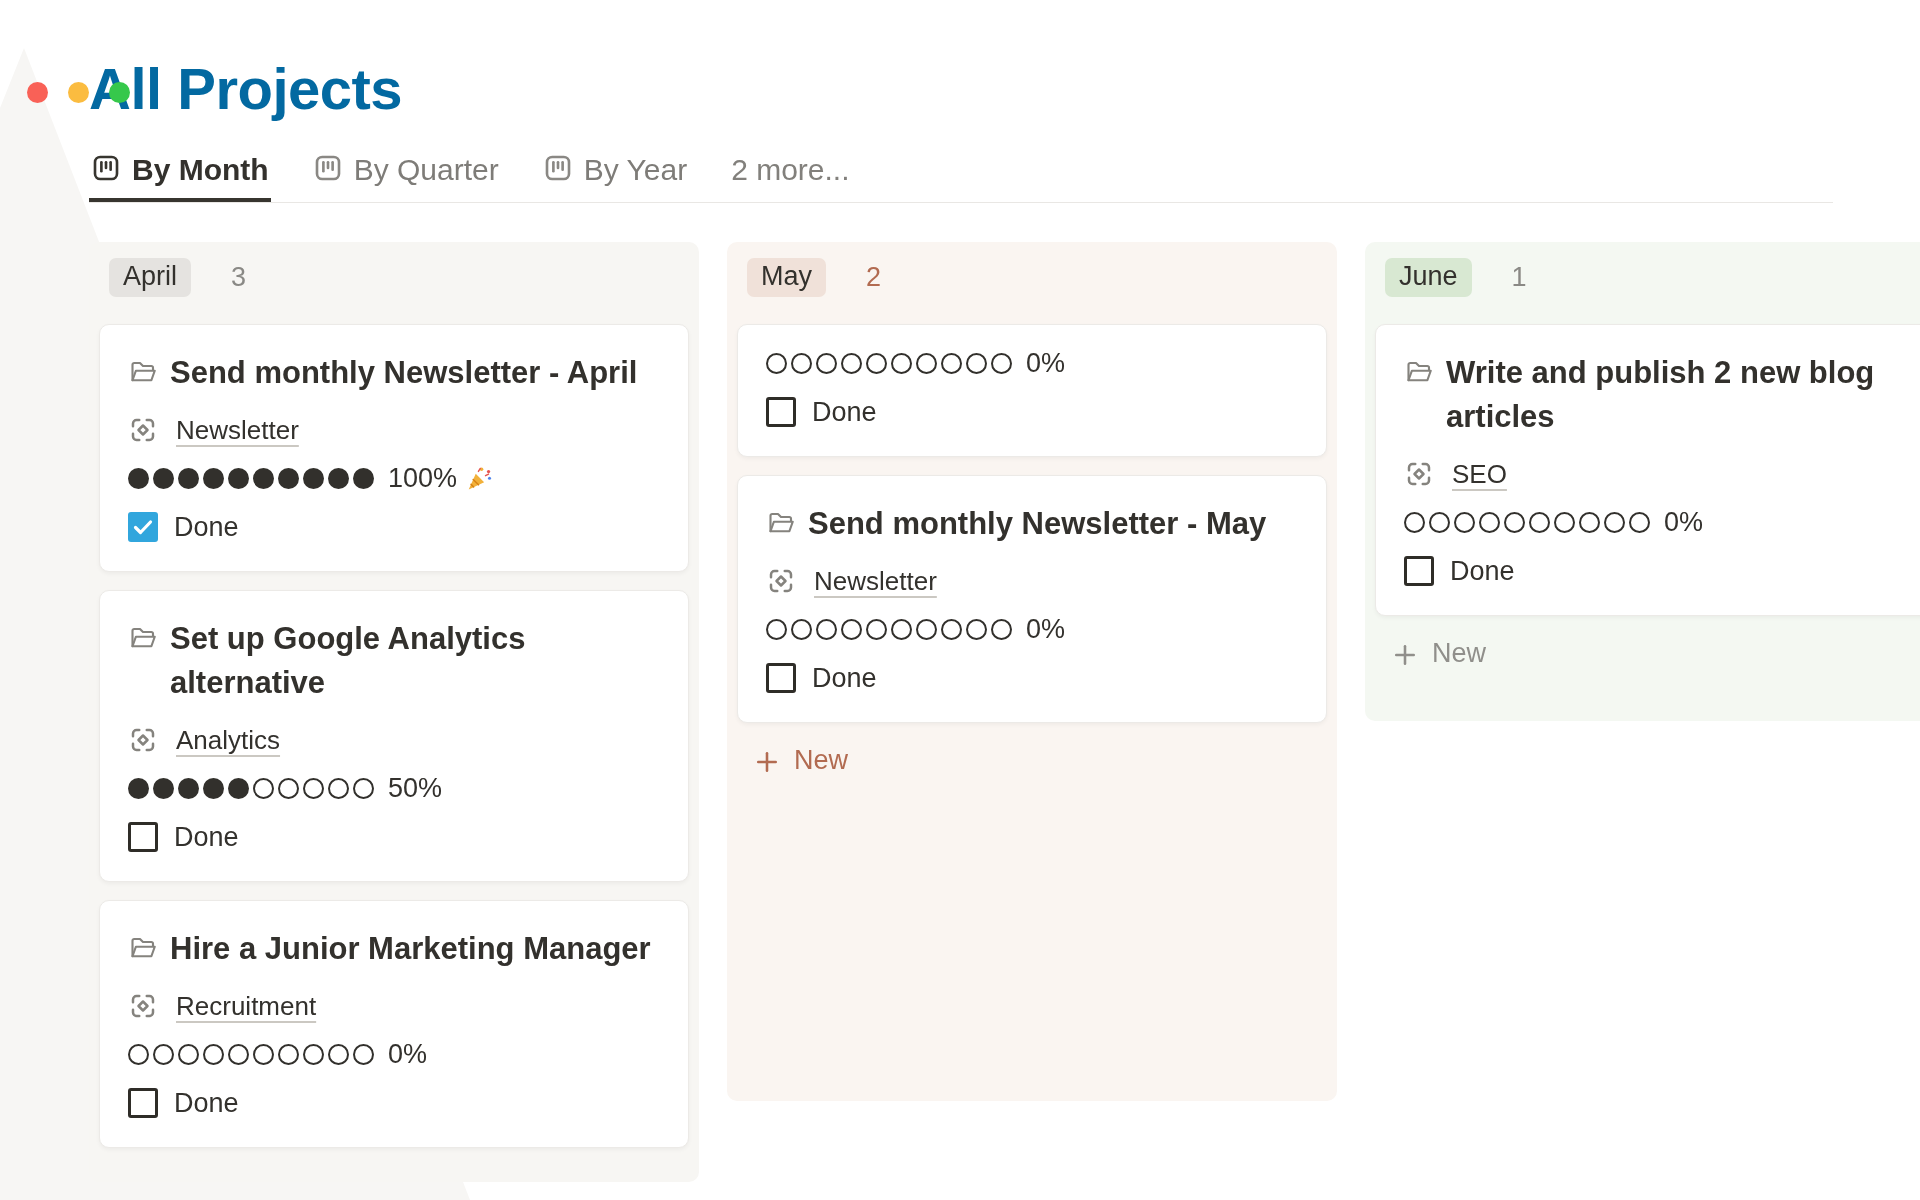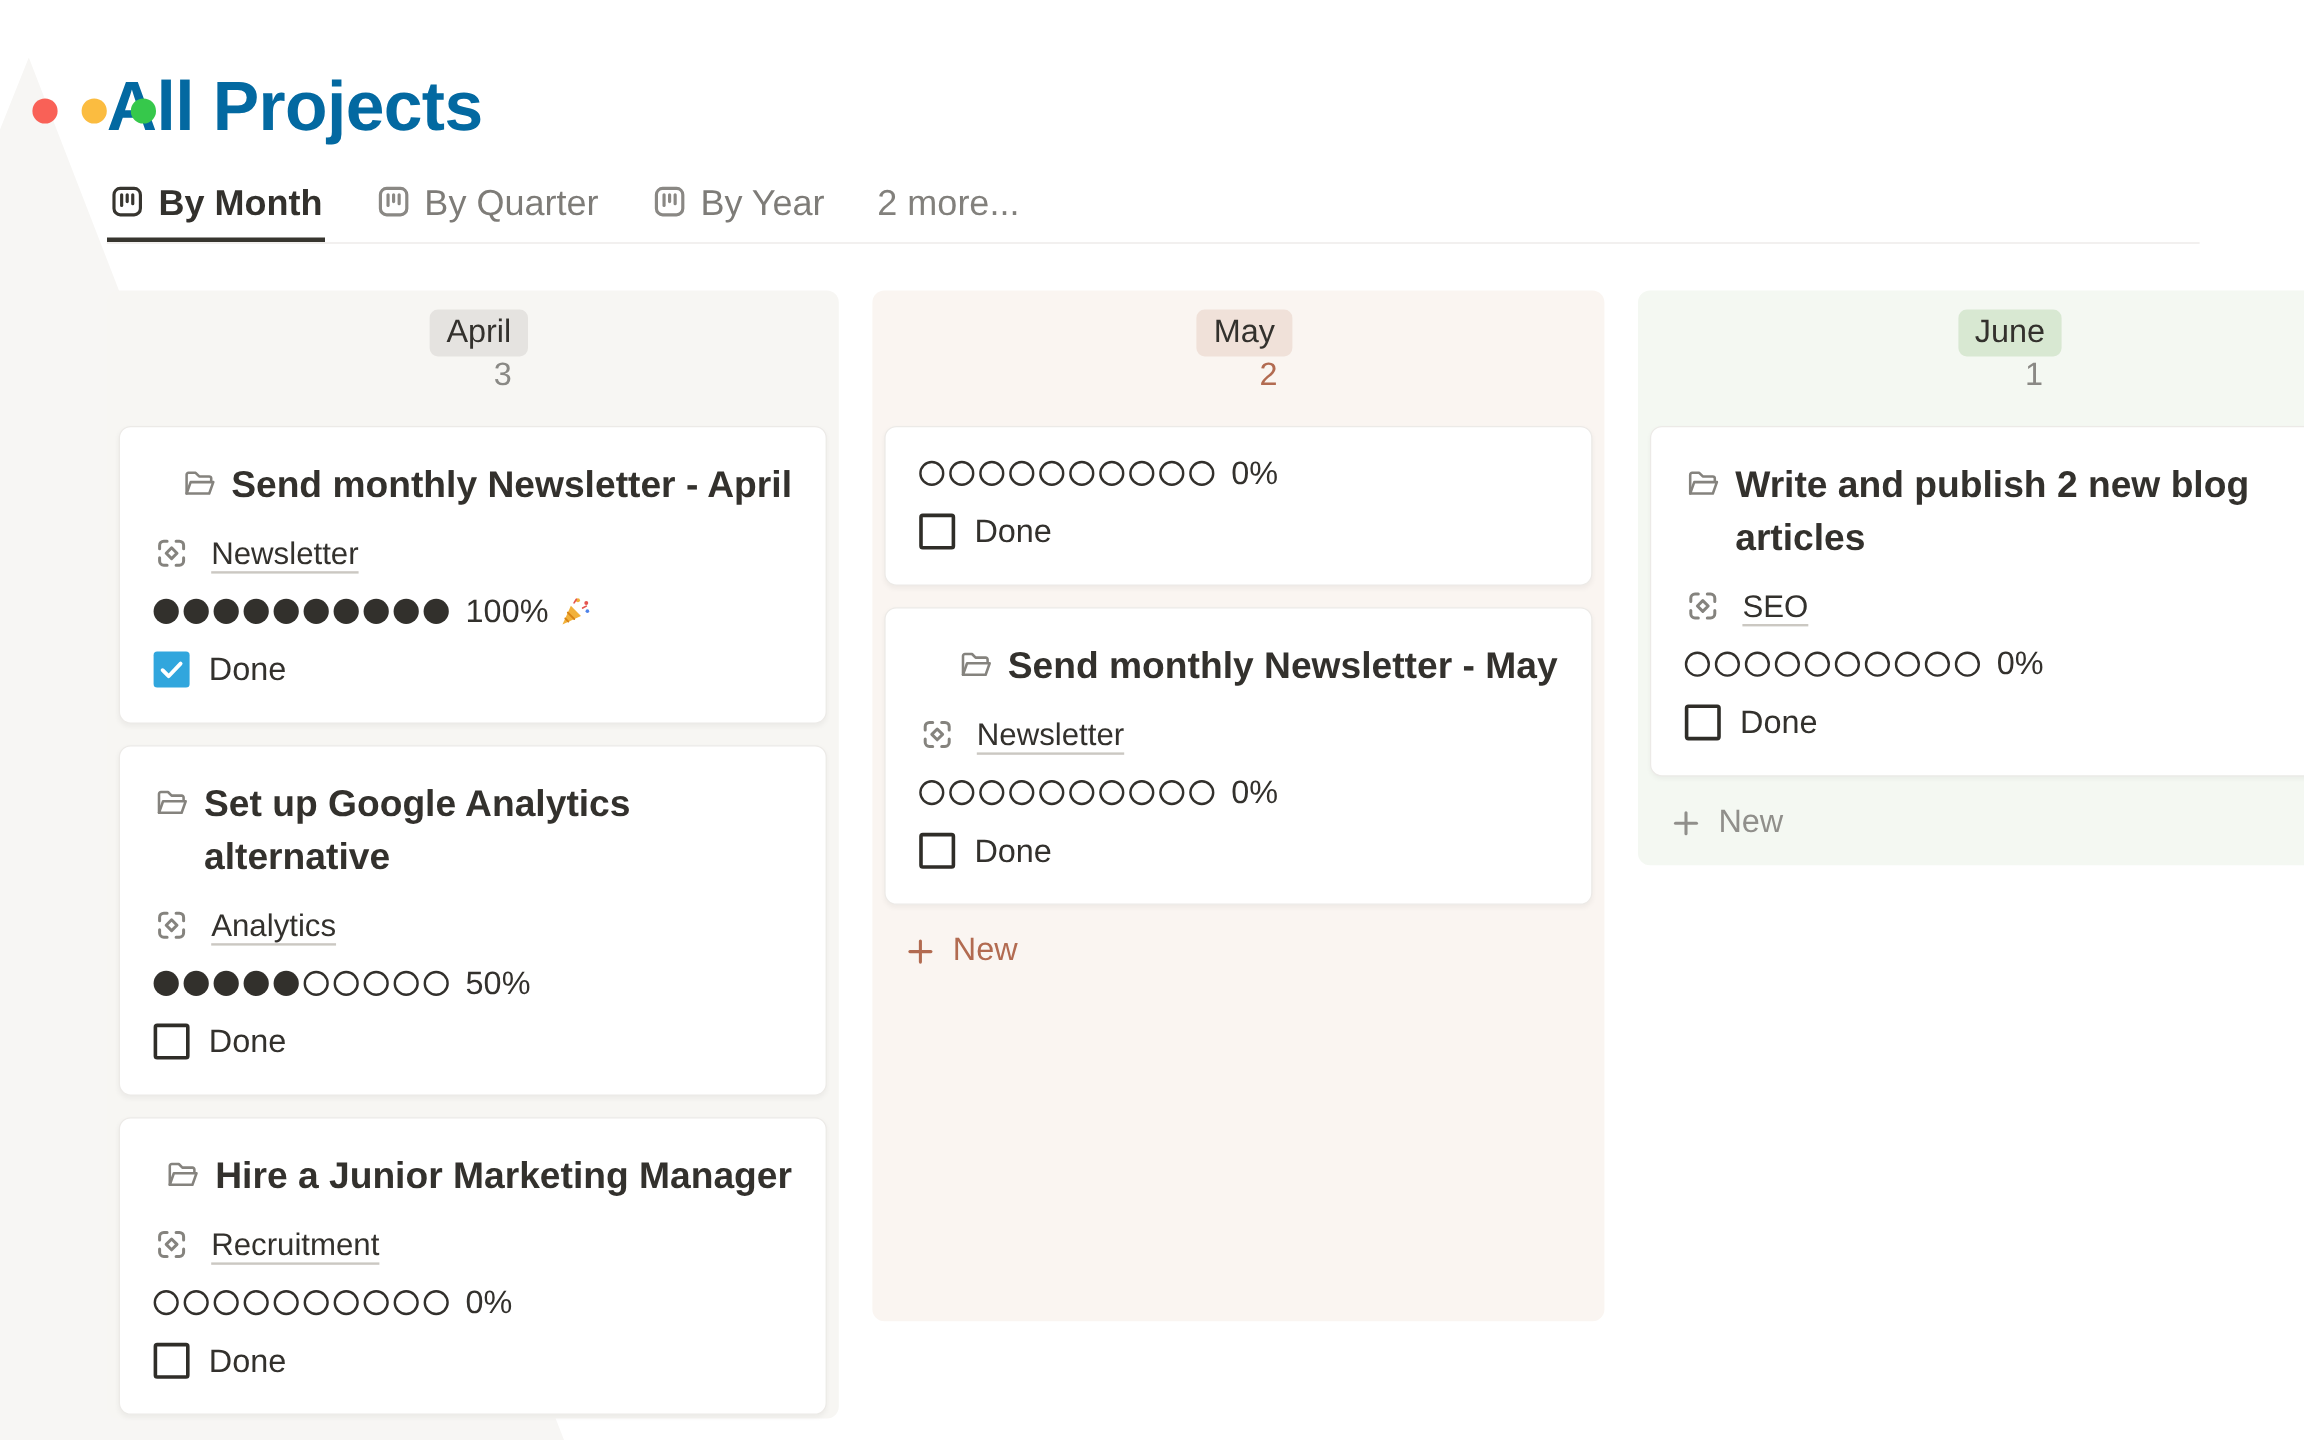--- a/index.html
+++ b/index.html
@@ -48,34 +48,34 @@
   
   .board{
     margin:39px 0 0 89px;
     display:flex;gap:28px;align-items:flex-start;
     width:1920px;
   }
   .column{
     flex:0 0 610px;width:610px;border-radius:10px;
     padding:14px 10px 20px 10px;box-sizing:border-box;
   }
-  .col-head{display:flex;align-items:center;margin:2px 0 0 10px;flex-direction:column;}
+  .col-head{display:flex;align-items:center;margin:2px 0 0 10px;}
   .pill{
     display:inline-block;border-radius:7px;padding:3px 14px 5px 14px;
     font-size:27px;color:#33312d;
   }
   .count{margin-left:40px;font-size:27px;}
   .cards{display:flex;flex-direction:column;gap:18px;margin-top:27px;}
   .card{
     background:#ffffff;border:1px solid #eceae7;border-radius:10px;
     box-shadow:0 2px 4px rgba(15,15,15,.045);
     padding:26px 28px 28px 28px;
     display:grid;row-gap:20px;cursor:pointer;
   }
-  .trow{display:flex;gap:12px;align-items:flex-start;justify-content:flex-end;}
+  .trow{display:flex;gap:12px;align-items:flex-start;}
   .cicon{flex:0 0 30px;display:flex;margin-top:6px;color:#85837e;}
   .card-title{font-size:31px;font-weight:700;line-height:44px;color:#33312d;}
   .tagrow{display:flex;gap:18px;align-items:center;}
   .tagrow .cicon{margin-top:0;}
   .tag-label{
     font-size:26px;font-weight:500;color:#33312d;
     text-decoration:underline;text-decoration-color:#cbc8c2;
     text-decoration-thickness:2px;text-underline-offset:6px;
   }
   .dotsrow{display:flex;align-items:center;height:26px;}

